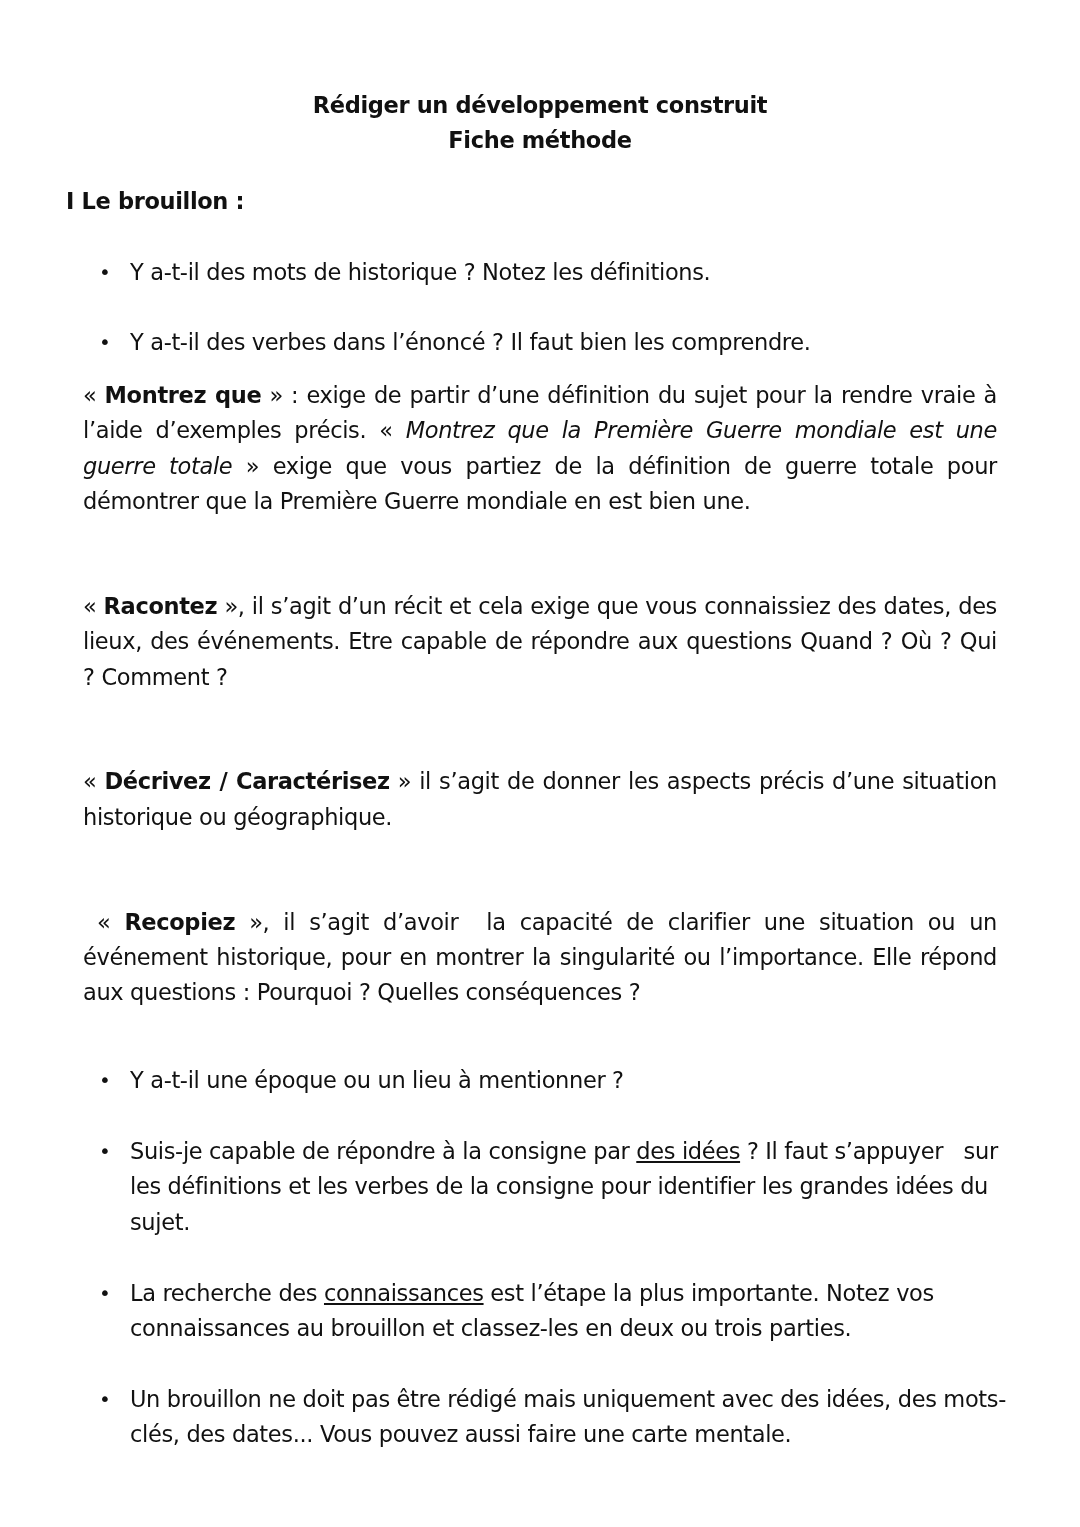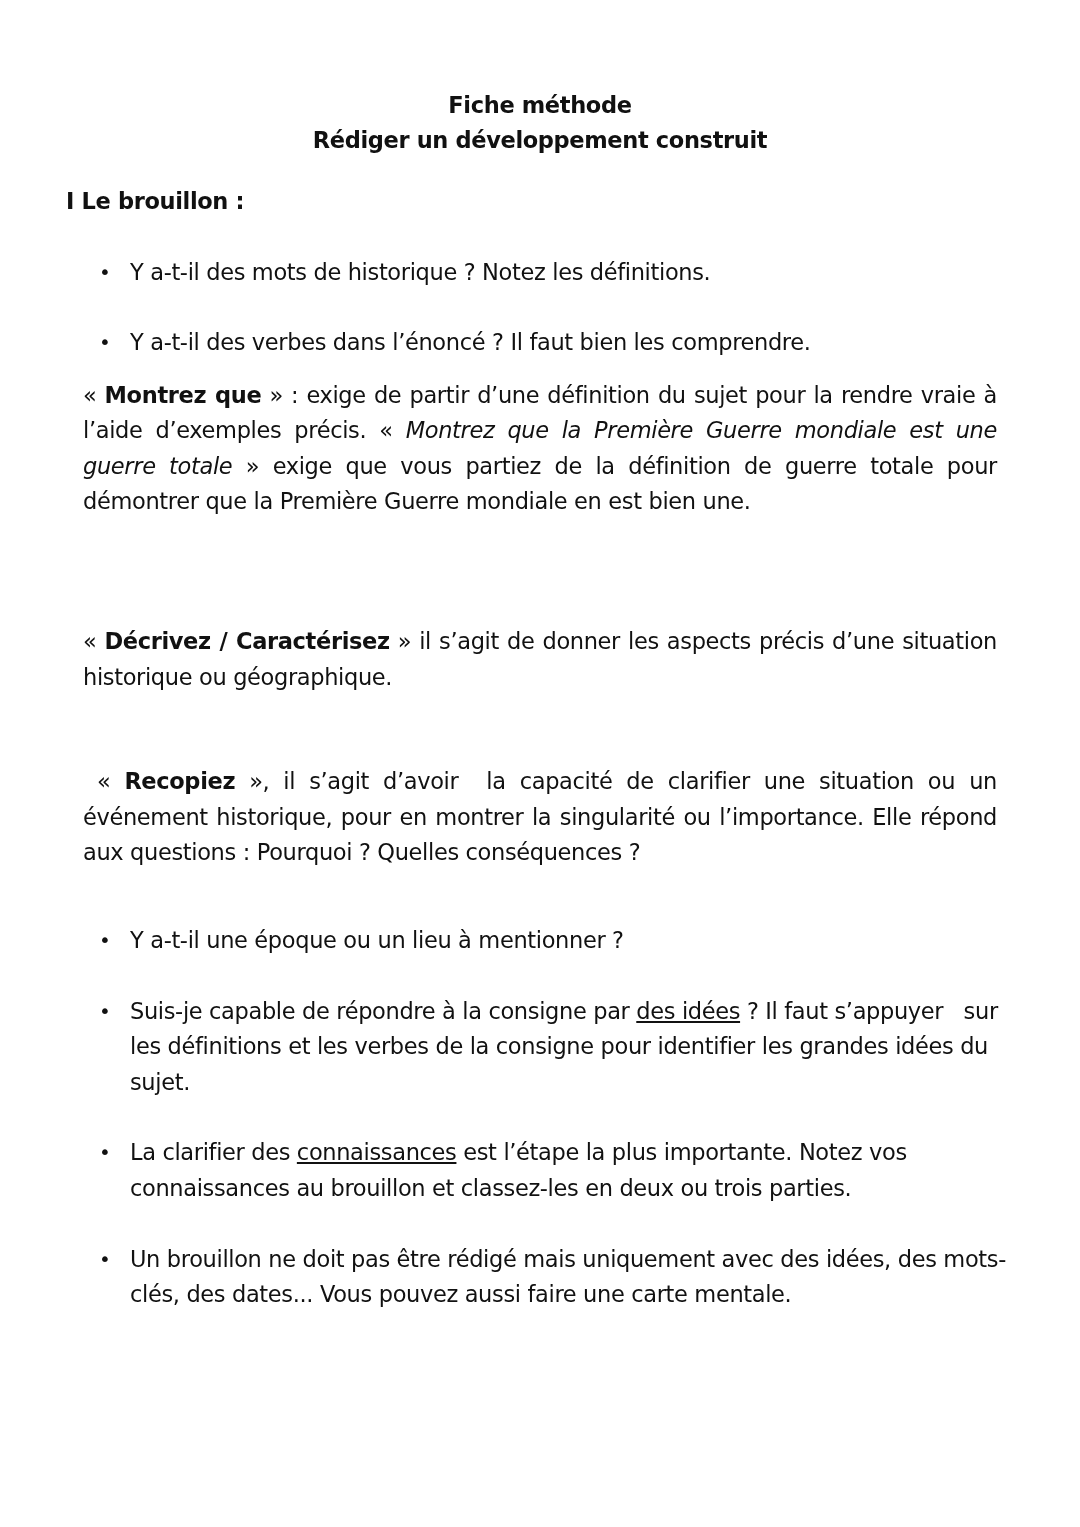--- a/index.html
+++ b/index.html
@@ -58,22 +58,22 @@
     .gap-1 { height: 35.4px; }
     .b { font-weight: bold; }
     .i { font-style: italic; }
     .u { text-decoration: underline; }
   </style>
 </head>
 <body>
 
 <div class="page">
 
+  <p class="title">Rédiger un développement construit</p>
   <p class="title">Fiche méthode</p>
-  <p class="title">Rédiger un développement construit</p>
 
   <p class="section-heading">I Le brouillon :</p>
 
   <div class="gap-1"></div>
 
   <p class="bullet">
     <span class="dot">•</span>
     <span>Y a-t-il des mots de historique ? Notez les définitions.</span>
   </p>
 
@@ -81,20 +81,21 @@
 
   <p class="bullet">
     <span class="dot">•</span>
     <span>Y a-t-il des verbes dans l’énoncé ? Il faut bien les comprendre.</span>
   </p>
 
   <p class="justify"><span>« </span><span class="b">Montrez que</span><span> » : exige de partir d’une définition du sujet pour la rendre vraie à l’aide d’exemples précis. « </span><span class="i">Montrez que la Première Guerre mondiale est une guerre totale</span><span> » exige que vous partiez de la définition de guerre totale pour démontrer que la Première Guerre mondiale en est bien une.</span></p>
 
   <div class="gap-1"></div>
 
+  <p class="justify"><span>« </span><span class="b">Racontez</span><span> », il s’agit d’un récit et cela exige que vous connaissiez des dates, des lieux, des événements. Etre capable de répondre aux questions Quand ? Où ? Qui ? Comment ?</span></p>
 
   <div class="gap-1"></div>
 
   <p class="justify"><span>« </span><span class="b">Décrivez / Caractérisez</span><span> » il s’agit de donner les aspects précis d’une situation historique ou géographique.</span></p>
 
   <div class="gap-1"></div>
 
   <p class="justify" style="white-space: pre-wrap;"><span> « </span><span class="b">Recopiez</span><span> », il s’agit d’avoir  la capacité de clarifier une situation ou un événement historique, pour en montrer la singularité ou l’importance. Elle répond aux questions : Pourquoi ? Quelles conséquences ?</span></p>
 
   <div class="gap-1"></div>
@@ -103,21 +104,21 @@
     <span class="dot">•</span>
     <span>Y a-t-il une époque ou un lieu à mentionner ?</span>
   </p>
 
   <div class="gap-1"></div>
 
   <p class="bullet" style="white-space: pre-wrap;"><span class="dot">•</span><span>Suis-je capable de répondre à la consigne par </span><span class="u">des idées</span><span> ? Il faut s’appuyer   sur les définitions et les verbes de la consigne pour identifier les grandes idées du sujet.</span></p>
 
   <div class="gap-1"></div>
 
-  <p class="bullet"><span class="dot">•</span><span>La clarifier des </span><span class="u">connaissances</span><span> est l’étape la plus importante. Notez vos connaissances au brouillon et classez-les en deux ou trois parties.</span></p>
+  <p class="bullet"><span class="dot">•</span><span>La recherche des </span><span class="u">connaissances</span><span> est l’étape la plus importante. Notez vos connaissances au brouillon et classez-les en deux ou trois parties.</span></p>
 
   <div class="gap-1"></div>
 
   <p class="bullet">
     <span class="dot">•</span>
     <span>Un brouillon ne doit pas être rédigé mais uniquement avec des idées, des mots-clés, des dates... Vous pouvez aussi faire une carte mentale.</span>
   </p>
 
 </div>
 

